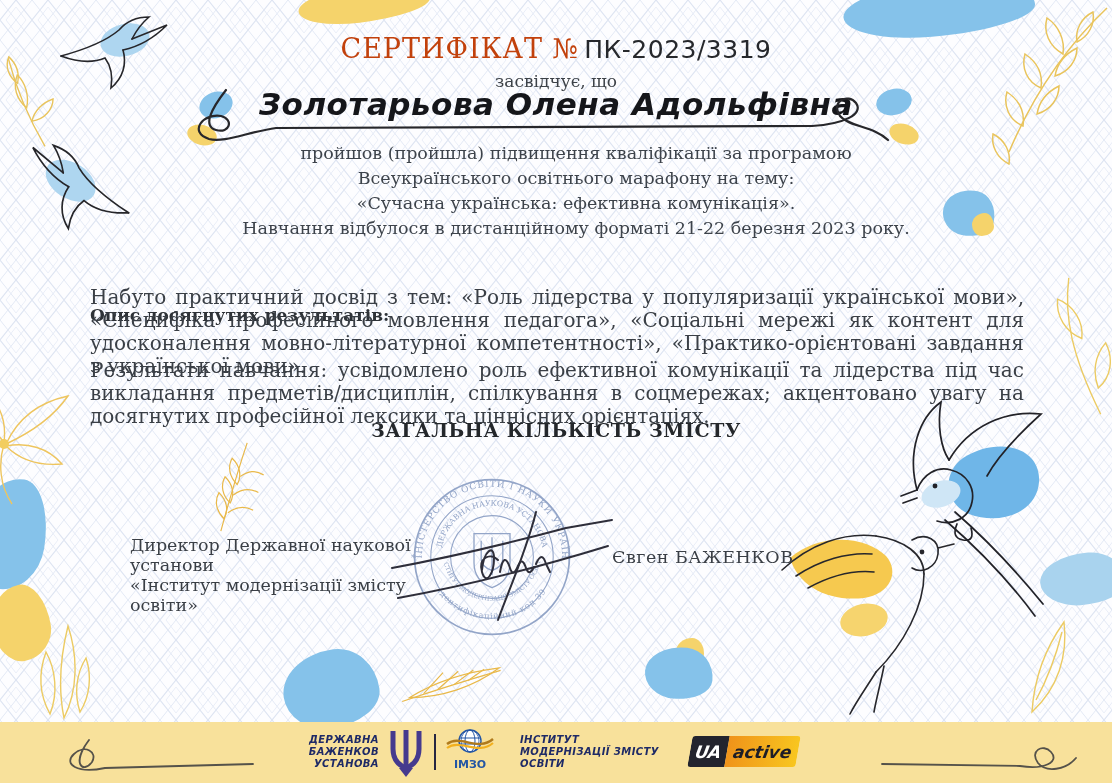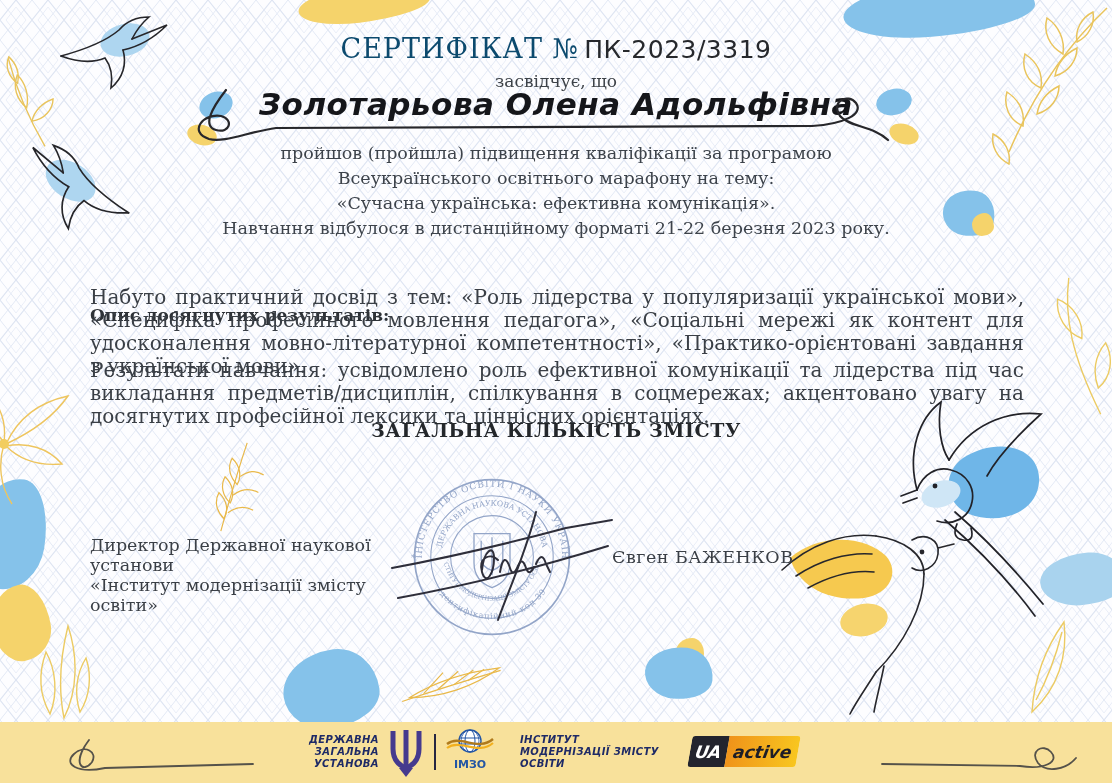--- a/index.html
+++ b/index.html
@@ -4,21 +4,21 @@
 <style>
   html,body{margin:0;padding:0;background:#ffffff;}
   #page{position:relative;width:1112px;height:783px;overflow:hidden;
         font-family:"DejaVu Serif",serif;color:#3c4043;}
   #page *{box-sizing:border-box;}
   .abs{position:absolute;}
   svg{display:block;}
 
   
   .title-row{left:0;top:33px;width:1112px;text-align:center;}
-  .title-label{font-size:27px;color:#0c4a6e;letter-spacing:1px;margin-top:8px;}
+  .title-label{font-size:27px;color:#c2410c;letter-spacing:1px;margin-top:8px;}
   .title-number{font-family:"DejaVu Sans",sans-serif;font-size:25px;color:#26282c;letter-spacing:.5px;}
   .certifies{left:0;top:71px;width:1112px;text-align:center;font-size:17px;color:#3d4248;}
   .name{left:0;top:86px;width:1112px;text-align:center;
         font-family:"DejaVu Sans",sans-serif;font-weight:bold;font-style:italic;
         font-size:31px;color:#15161a;letter-spacing:.5px;}
   .program{left:0;top:141px;width:1112px;text-align:center;font-size:17.5px;
            line-height:25px;color:#3d434b;white-space:pre-line;}
   .results-heading{left:90px;top:261px;width:900px;font-weight:bold;font-size:17px;color:#2e3237;margin-top:44px;}
   .para{left:90px;top:286px;width:934px;font-size:20px;line-height:23px;
         text-align:justify;color:#3a3f46;}
@@ -47,21 +47,21 @@
   .imzo-label{position:absolute;left:443px;top:36px;width:54px;text-align:center;
               font-family:"DejaVu Sans",sans-serif;font-weight:bold;font-size:11px;color:#2456a4;}
   .uaactive{position:absolute;left:690px;top:14px;width:108px;height:31px;
             transform:skewX(-10deg);display:flex;border-radius:3px;overflow:hidden;}
   .ua-seg1{width:37px;background:#23242e;display:flex;align-items:center;justify-content:center;}
   .ua-seg2{flex:1;background:linear-gradient(90deg,#f0931a,#f8c61f);display:flex;align-items:center;justify-content:center;}
   .ua-txt{font-family:"DejaVu Sans",sans-serif;font-weight:bold;font-style:italic;font-size:17px;}
   .ua-seg1 .ua-txt{color:#ffffff;}
   .ua-seg2 .ua-txt{color:#1d1d27;}
 
-  .pre{white-space:pre-line;}
+  .pre{white-space:pre-line;padding-left:40px;}
 </style>
 </head>
 <body>
 
 <div id="page">
 
   <svg class="abs" style="left:0;top:0" width="1112" height="783">
     <defs>
       <pattern id="lat" width="32" height="40" patternUnits="userSpaceOnUse">
         <path d="M16 0 L32 20 L16 40 L0 20 Z" fill="none" stroke="#dde4f2" stroke-width="1.2"></path>
@@ -273,21 +273,21 @@
   </svg>
 
   <div class="abs footer">
 
     <svg class="abs" style="left:25px;top:16px" width="230" height="34" viewBox="0 0 230 34">
       <path d="M64 2 C 46 26 58 36 67 24 C 73 14 60 6 49 16 C 38 26 52 36 80 30 L 228 26" stroke="#55524a" stroke-width="1.8" fill="none" stroke-linecap="round"></path>
     </svg>
 
     <div class="f-text org-left">
       <div>ДЕРЖАВНА</div>
-      <div>ЗАГАЛЬНА</div>
+      <div>БАЖЕНКОВ</div>
       <div>УСТАНОВА</div>
     </div>
 
     <svg class="abs" style="left:386px;top:6px" width="40" height="50" viewBox="0 0 40 50">
       <g stroke="#453a8e" stroke-width="5" fill="none">
         <path d="M7 3 v18 q0 14 13 19"></path>
         <path d="M33 3 v18 q0 14 -13 19"></path>
         <path d="M20 2 v38"></path>
       </g>
       <path d="M20 49 l-7 -9 h14 Z" fill="#453a8e"></path>

